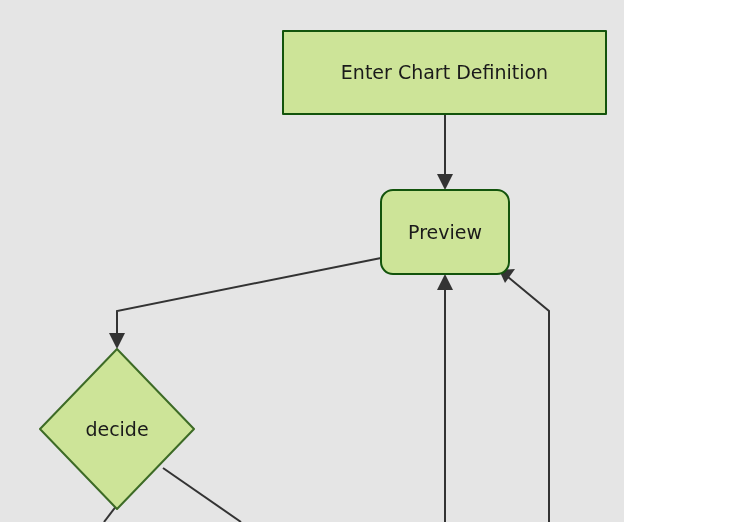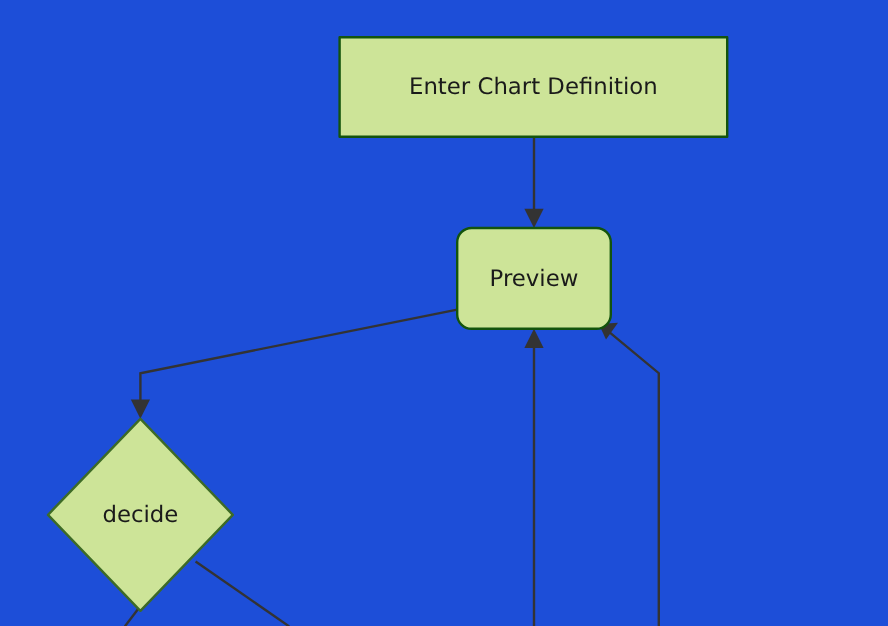--- a/index.html
+++ b/index.html
@@ -2,23 +2,23 @@
 <html><head>
 <meta charset="utf-8">
 <style>
   html, body {
     margin: 0;
     padding: 0;
     background: #ffffff;
   }
   #canvas {
     position: relative;
-    width: 740px;
+    width: 624px;
     height: 522px;
-    background: #1d4ed8;
+    background: #e5e5e5;
     overflow: hidden;
     font-family: "DejaVu Sans", "Liberation Sans", sans-serif;
   }
   #flow-svg {
     position: absolute;
     left: 0;
     top: 0;
     width: 740px;
     height: 522px;
   }

